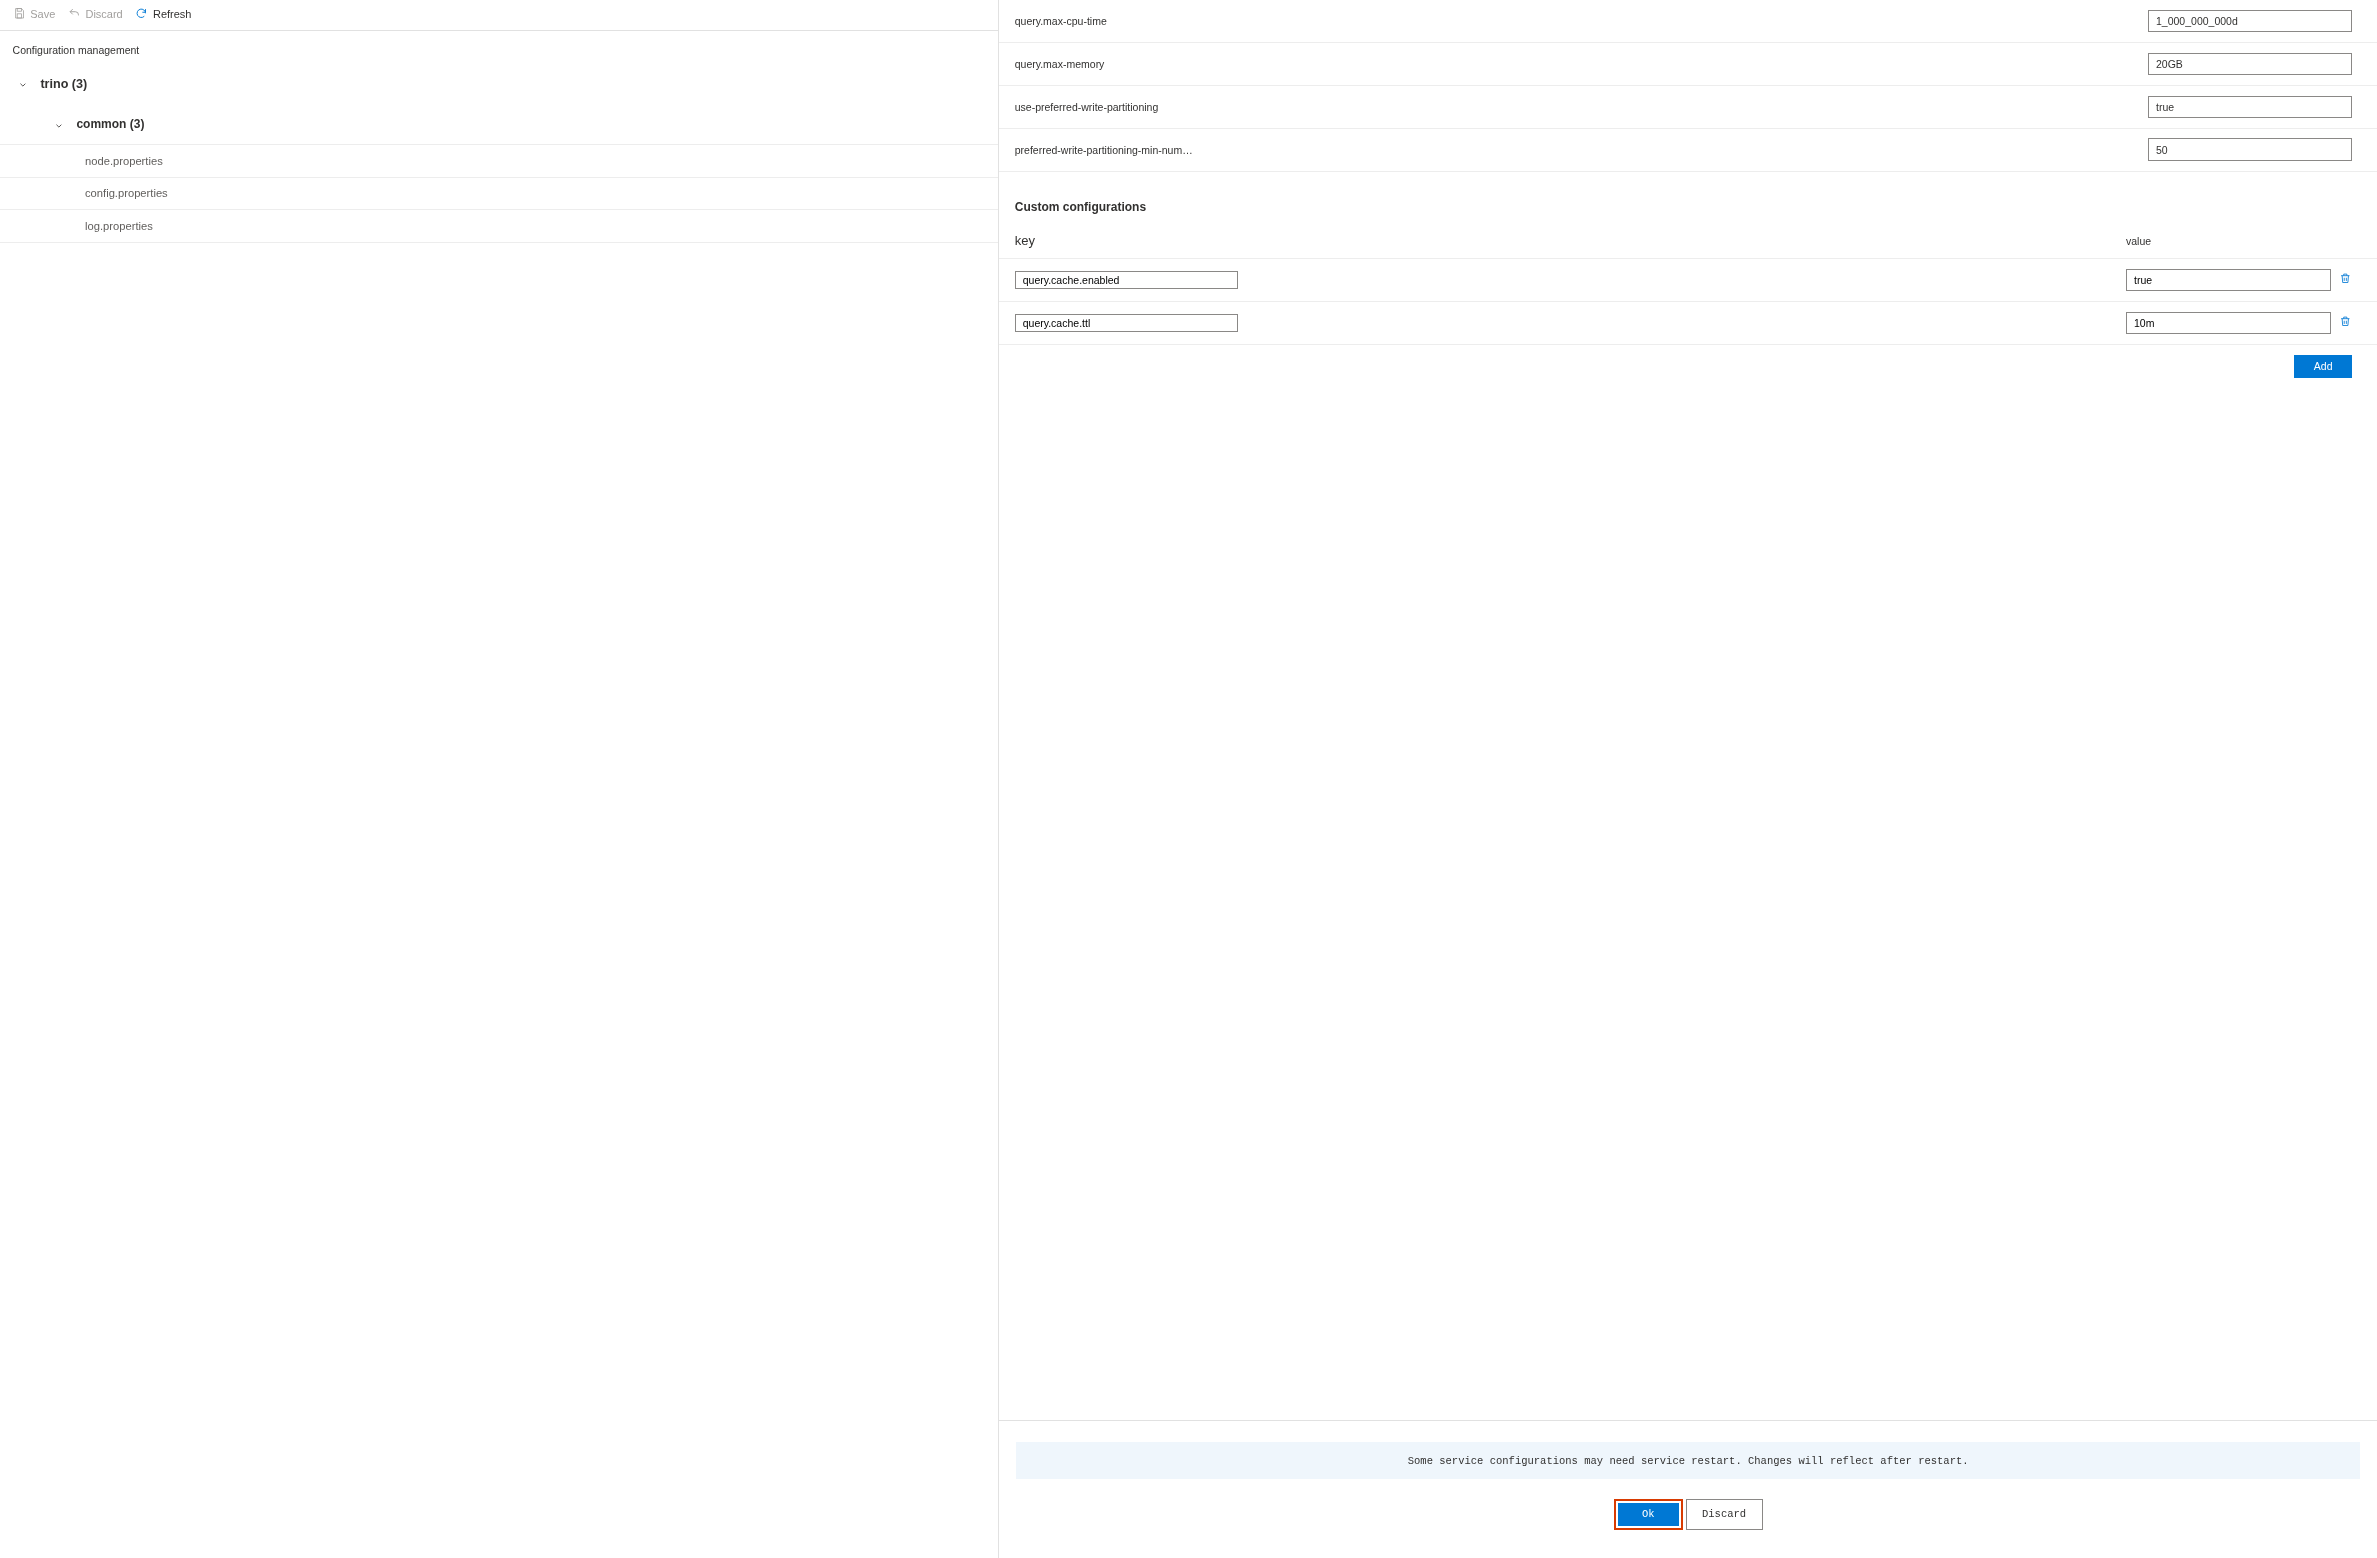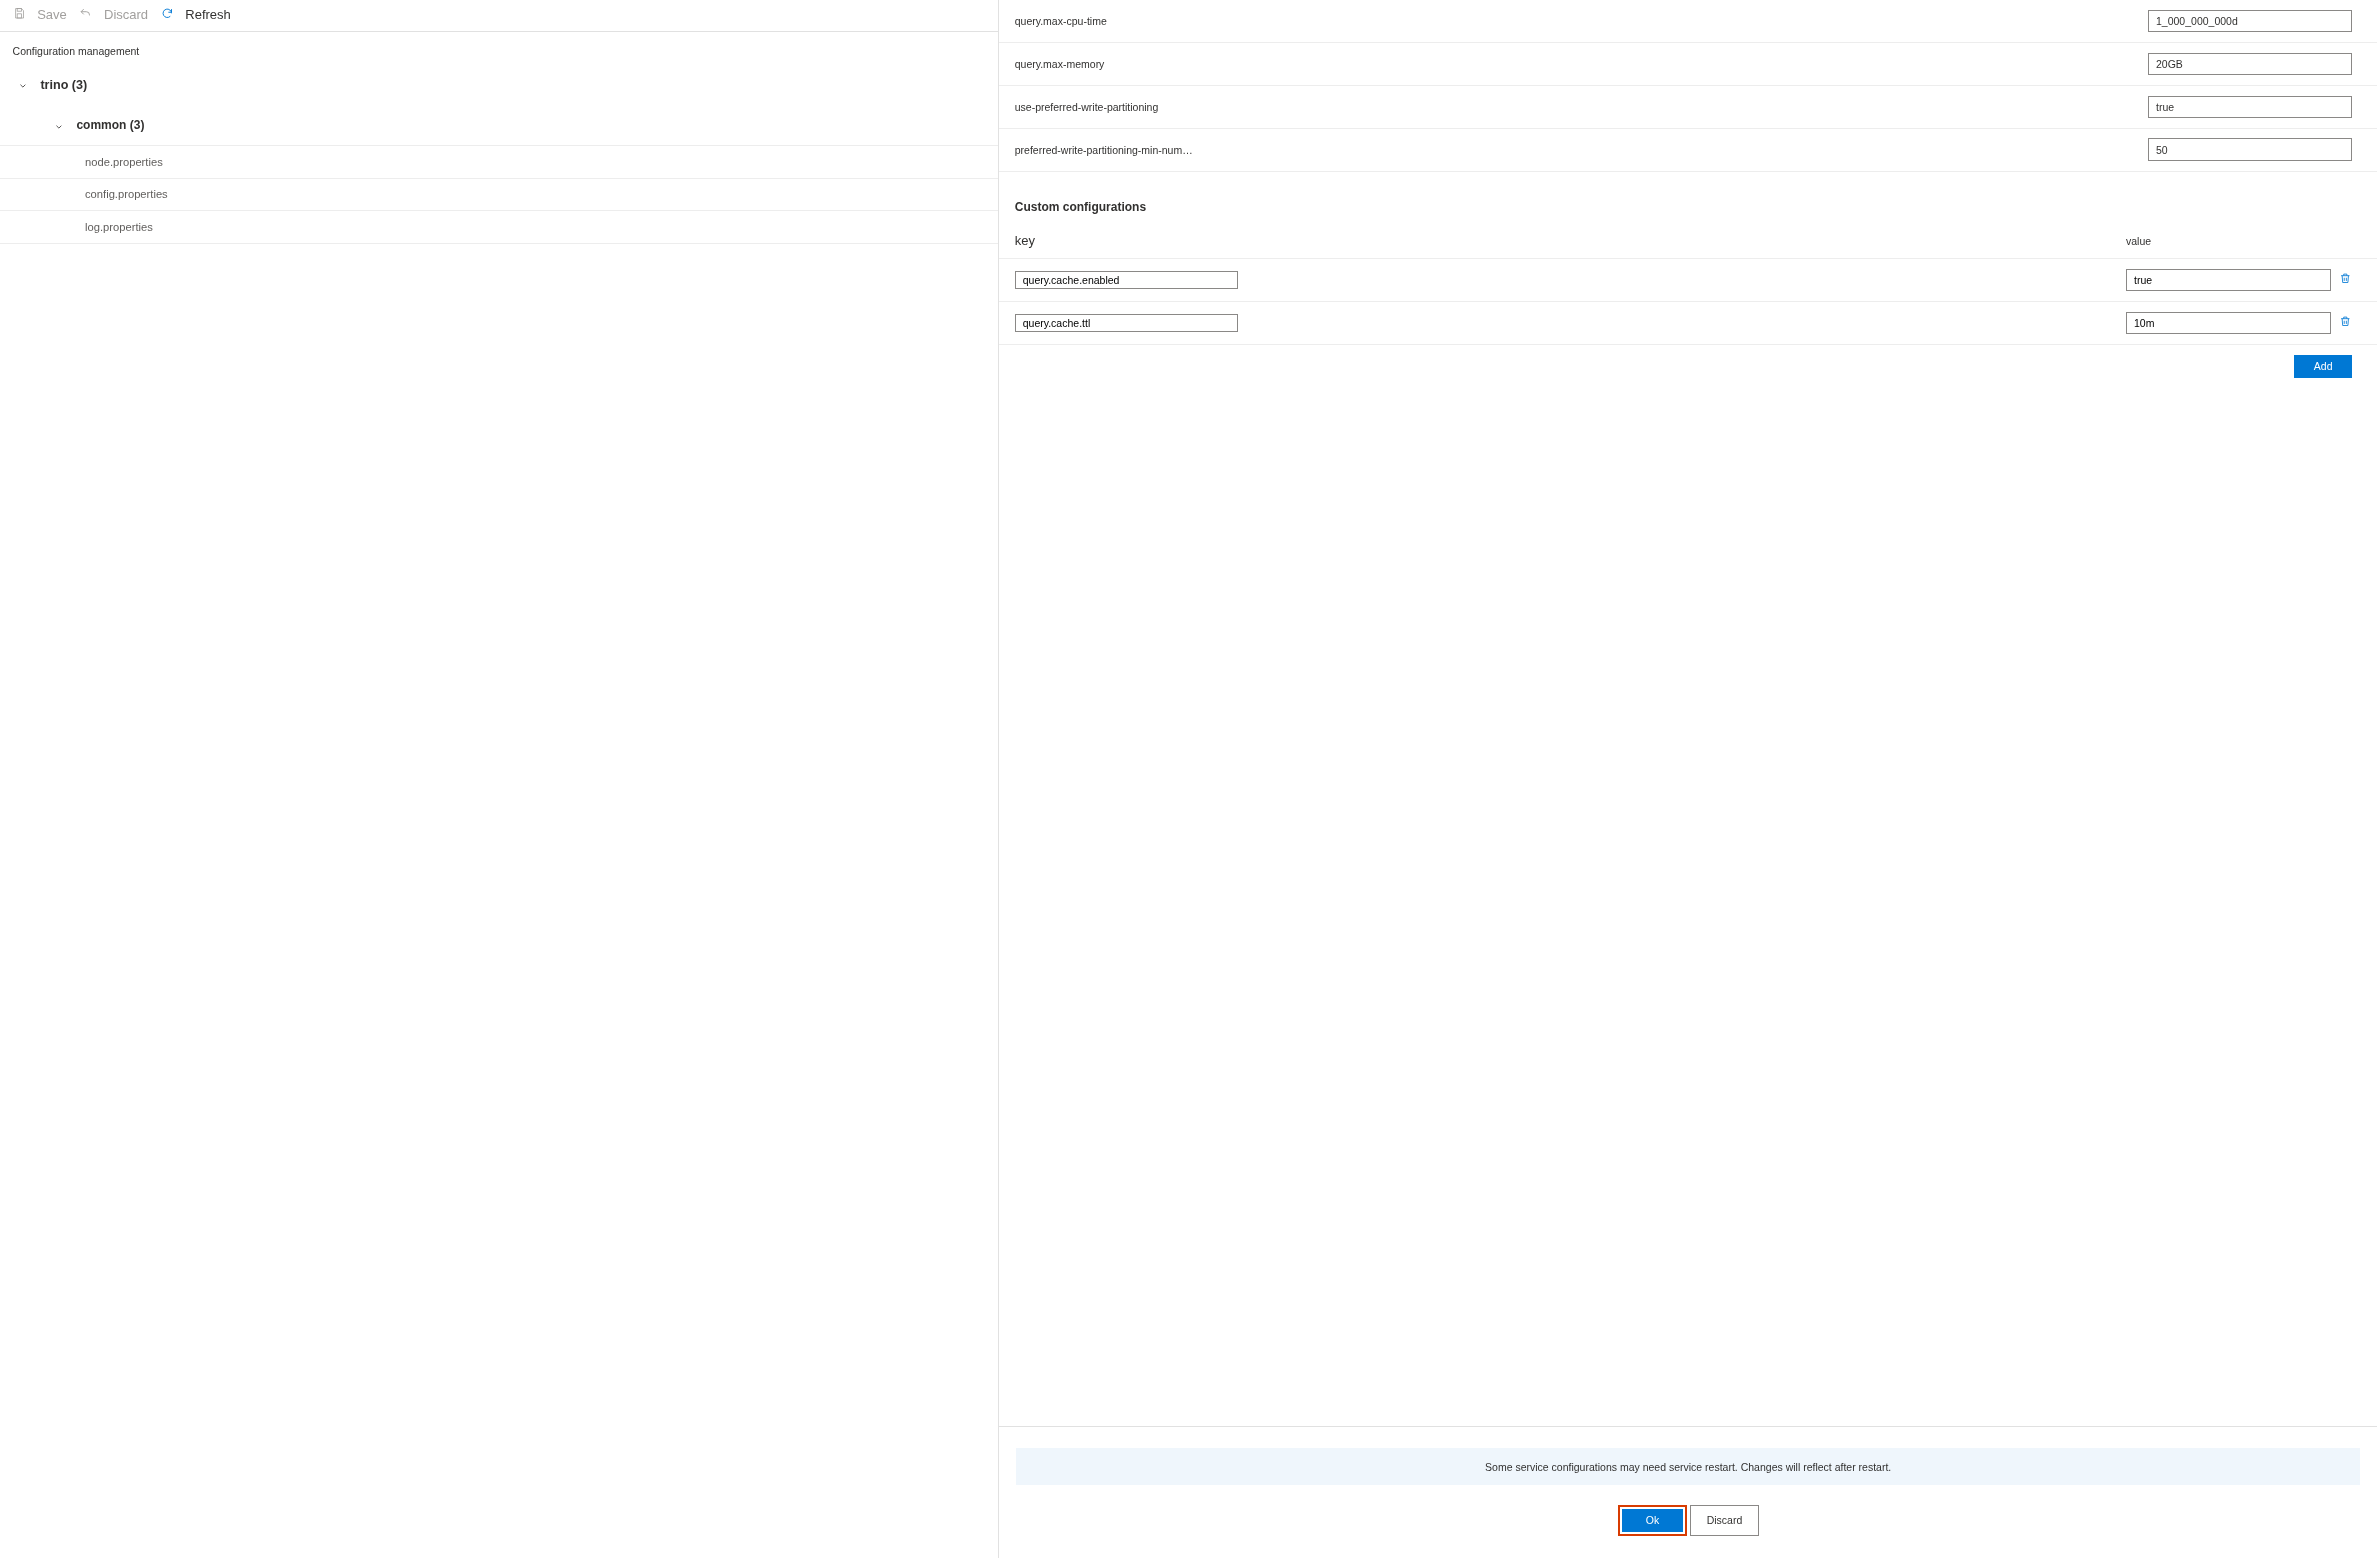--- a/index.html
+++ b/index.html
@@ -21,24 +21,24 @@
   .toolbar {
     display: flex;
     align-items: center;
     gap: 12.6px;
     padding: 7px 12.6px 8.4px 12.6px;
     border-bottom: 0.7px solid #e1e1e1;
   }
   .toolbar-btn {
     display: inline-flex;
     align-items: center;
-    gap: 12px;
+    gap: 5px;
     background: none;
     border: none;
-    font-size: 13px;
+    font-size: 11px;
     cursor: pointer;
     color: #a19f9d;
   }
   .toolbar-btn.active { color: #323130; }
   .toolbar-btn svg { width: 12.6px; height: 12.6px; }
   .toolbar-btn.disabled svg path { stroke: #a19f9d; fill: none; }
   .toolbar-btn.disabled svg rect { stroke: #a19f9d; fill: none; }
   .section-title {
     padding: 12.6px 12.6px 4.2px 12.6px;
     font-size: 10.5px;
@@ -163,21 +163,22 @@
     background: #0078d4;
     color: #ffffff;
     border: none;
     padding: 5.6px 19.5px;
     font-size: 10.5px;
     cursor: pointer;
     font-family: inherit;
   }
   .footer {
     border-top: 0.7px solid #e1e1e1;
-    padding: 21px 17px 22px 17px;
+    padding: 21px 17px 28px 17px;
+    font-family: Liberation Mono, monospace;
   }
   .info-banner {
     background: #eff6fc;
     padding: 12.6px 18px;
     font-size: 10.5px;
     color: #323130;
     margin-bottom: 19.5px;
     text-align: center;
   }
   .footer-buttons {

